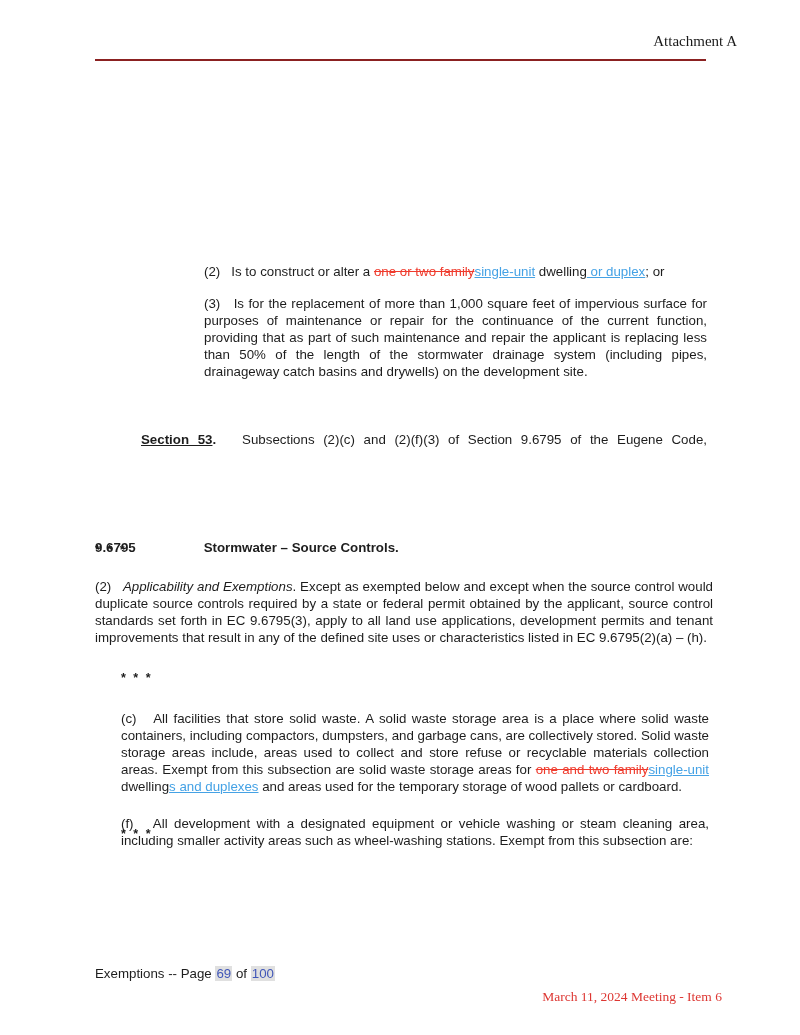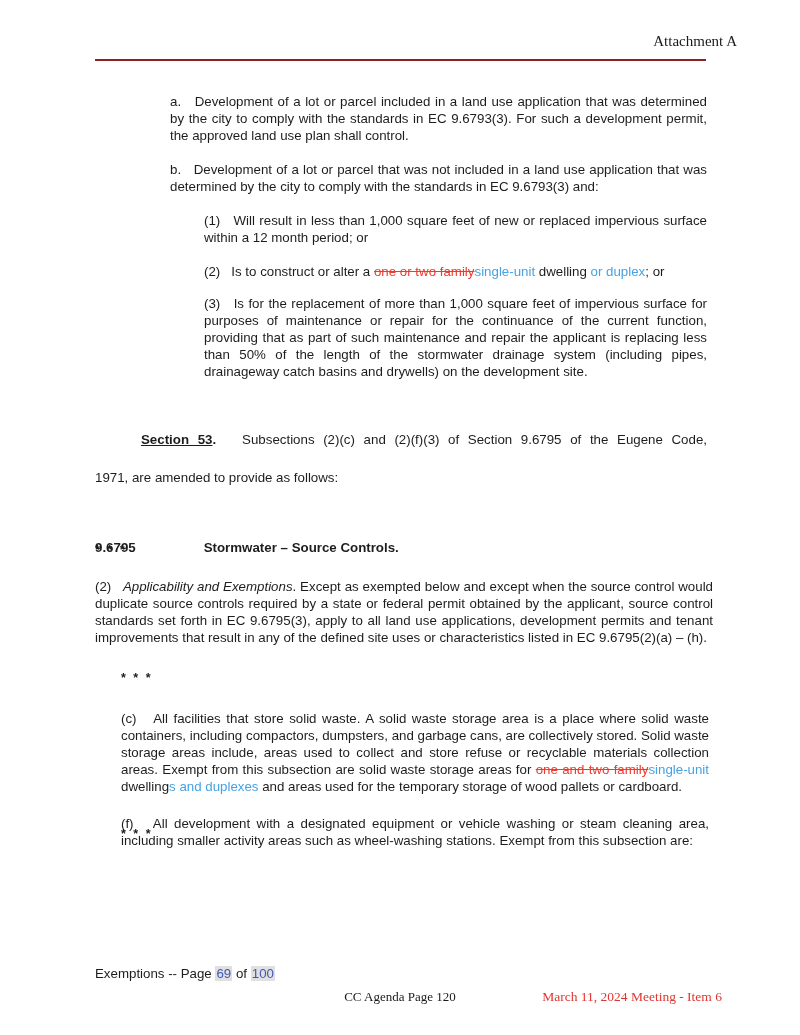--- a/index.html
+++ b/index.html
@@ -41,21 +41,21 @@
   .heading { font-weight: bold; text-align: left; }
   .heading .num { display: inline-block; width: 105px; margin-top: 20px; }
   .stars {
     position: absolute;
     margin: 0;
     font: bold 12.5px/14px "Liberation Sans", sans-serif;
     letter-spacing: 2px;
     color: #1d1d1d;
   }
   .seg-del { color: var(--deletion, #ef3b2d); text-decoration: line-through; margin-top: 32px; }
-  .seg-ins { color: var(--insertion, #45a2e5); }
+  .seg-ins { color: var(--insertion, #45a2e5); text-decoration: underline; }
   .seg-i   { font-style: italic; }
   .seg-b   { font-weight: bold; }
   .seg-bu  { font-weight: bold; text-decoration: underline; }
   .seg-field { color: var(--field_text, #4157b8); background: var(--field_bg, #e0e0e0); padding: 0 1px; }
   .footer-ordinance {
     position: absolute;
     top: 965px; left: 95px;
     font: 13.3px/17px "Liberation Sans", sans-serif;
     text-align: left;
   }
@@ -75,50 +75,45 @@
 </style>
 </head>
 <body>
 
 <div class="page">
 
   <div class="attachment">Attachment A</div>
 
   <div class="rule"></div>
 
-  <p class="para" style="top:93px; left:170px; width:537px;"><span class="seg-n">a.&nbsp;&nbsp;&nbsp;Development of a lot or parcel included in a land use application that was determined by the city to comply with the standards in EC 9.6793(3). For such a development permit, the approved land use plan shall control.</span></p>
 
-  <p class="para" style="top:161px; left:170px; width:537px;"><span class="seg-n">b.&nbsp;&nbsp;&nbsp;Development of a lot or parcel that was not included in a land use application that was determined by the city to comply with the standards in EC 9.6793(3) and:</span></p>
 
-  <p class="para" style="top:212px; left:204px; width:503px;"><span class="seg-n">(1)&nbsp;&nbsp;&nbsp;Will result in less than 1,000 square feet of new or replaced impervious surface within a 12 month period; or</span></p>
 
   <p class="para nowrap" style="top:263px; left:204px;"><span class="seg-n">(2)&nbsp;&nbsp;&nbsp;Is to construct or alter a </span><span class="seg-del">one or two family</span><span class="seg-ins">single-unit</span><span class="seg-n"> dwelling</span><span class="seg-ins"> or duplex</span><span class="seg-n">; or</span></p>
 
   <p class="para" style="top:295px; left:204px; width:503px;"><span class="seg-n">(3)&nbsp;&nbsp;&nbsp;Is for the replacement of more than 1,000 square feet of impervious surface for purposes of maintenance or repair for the continuance of the current function, providing that as part of such maintenance and repair the applicant is replacing less than 50% of the length of the stormwater drainage system (including pipes, drainageway catch basins and drywells) on the development site.</span></p>
 
   <p class="para sec53-line1" style="top:431px; left:95px; width:612px;"><span class="seg-bu">Section 53</span><span class="seg-b">.</span><span class="seg-n">&nbsp;&nbsp;&nbsp;Subsections (2)(c) and (2)(f)(3) of Section 9.6795 of the Eugene Code,</span></p>
 
-  <p class="para" style="top:469px; left:95px; width:612px; text-align:left;">1971, are amended to provide as follows:</p>
 
   <p class="para heading" style="top:519px; left:95px; width:612px;">
     <span class="num">9.6795</span>
     <span>Stormwater – Source Controls.</span>
   </p>
 
   <p class="stars" style="top:543px; left:95px;">* * *</p>
 
   <p class="para" style="top:578px; left:95px; width:618px;"><span class="seg-n">(2)&nbsp;&nbsp;&nbsp;</span><span class="seg-i">Applicability and Exemptions</span><span class="seg-n">. Except as exempted below and except when the source control would duplicate source controls required by a state or federal permit obtained by the applicant, source control standards set forth in EC 9.6795(3), apply to all land use applications, development permits and tenant improvements that result in any of the defined site uses or characteristics listed in EC 9.6795(2)(a) – (h).</span></p>
 
   <p class="stars" style="top:671px; left:121px;">* * *</p>
 
   <p class="para" style="top:710px; left:121px; width:588px;"><span class="seg-n">(c)&nbsp;&nbsp;&nbsp;All facilities that store solid waste. A solid waste storage area is a place where solid waste containers, including compactors, dumpsters, and garbage cans, are collectively stored. Solid waste storage areas include, areas used to collect and store refuse or recyclable materials collection areas. Exempt from this subsection are solid waste storage areas for </span><span class="seg-del">one and two family</span><span class="seg-ins">single-unit</span><span class="seg-n"> dwelling</span><span class="seg-ins">s and duplexes</span><span class="seg-n"> and areas used for the temporary storage of wood pallets or cardboard.</span></p>
 
   <p class="stars" style="top:827px; left:121px;">* * *</p>
 
   <p class="para" style="top:815px; left:121px; width:588px;"><span class="seg-n">(f)&nbsp;&nbsp;&nbsp;All development with a designated equipment or vehicle washing or steam cleaning area, including smaller activity areas such as wheel-washing stations. Exempt from this subsection are:</span></p>
 
   <p class="para footer-ordinance"><span class="seg-n">Exemptions -- Page </span><span class="seg-field">69</span><span class="seg-n"> of </span><span class="seg-field">100</span></p>
 
-  <div class="cc-stamp">CC Agenda Page 120</div>
 
   <div class="meeting-stamp">March 11, 2024 Meeting - Item 6</div>
 
 </div>
 
 </body></html>

